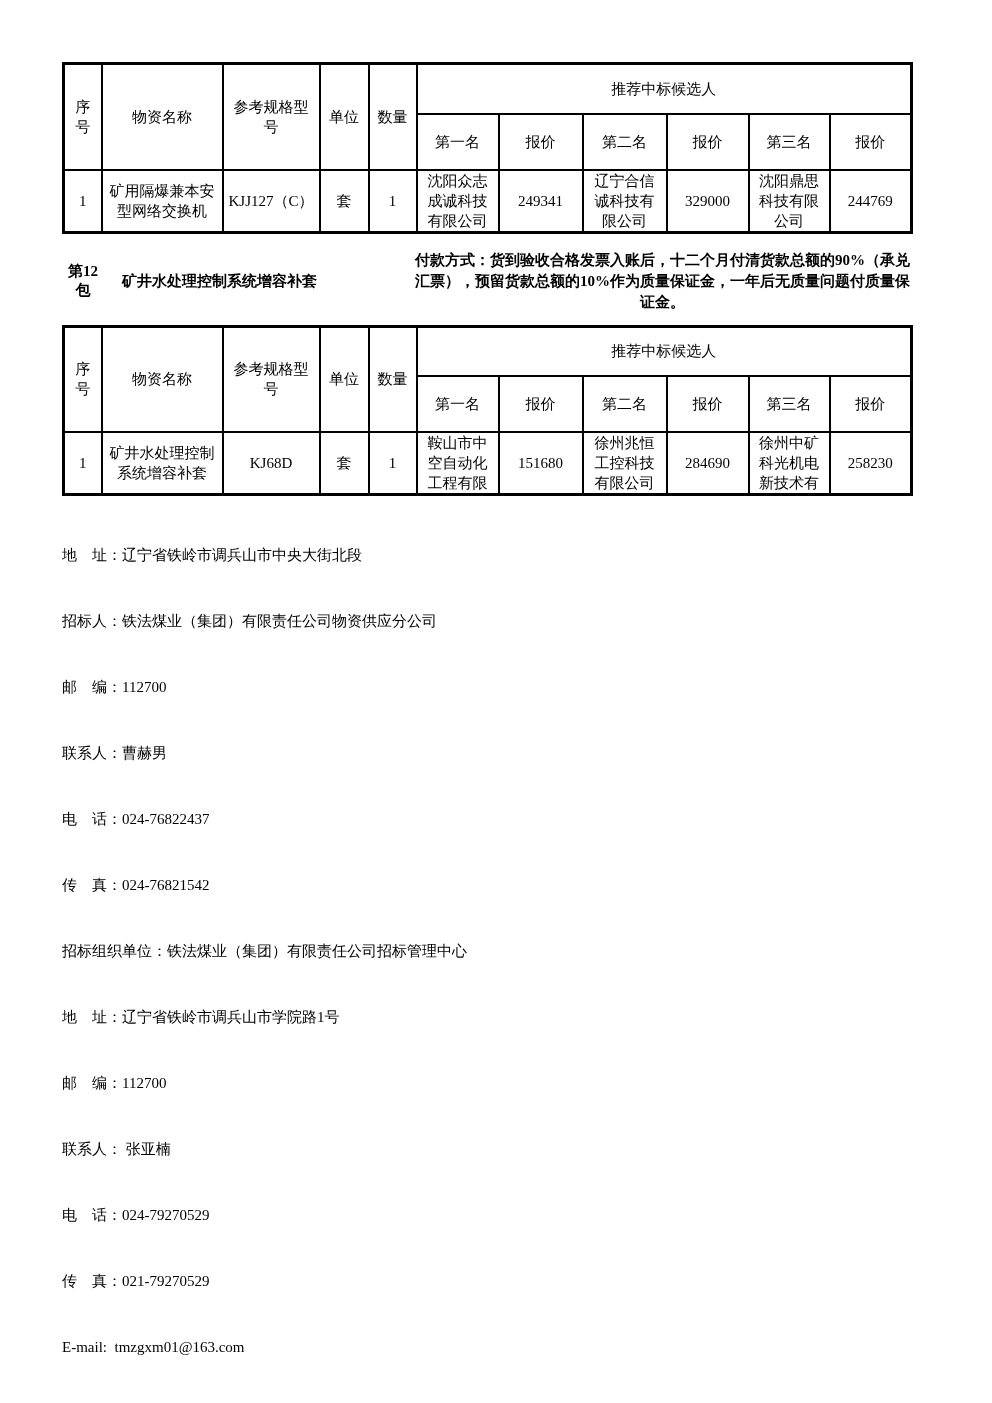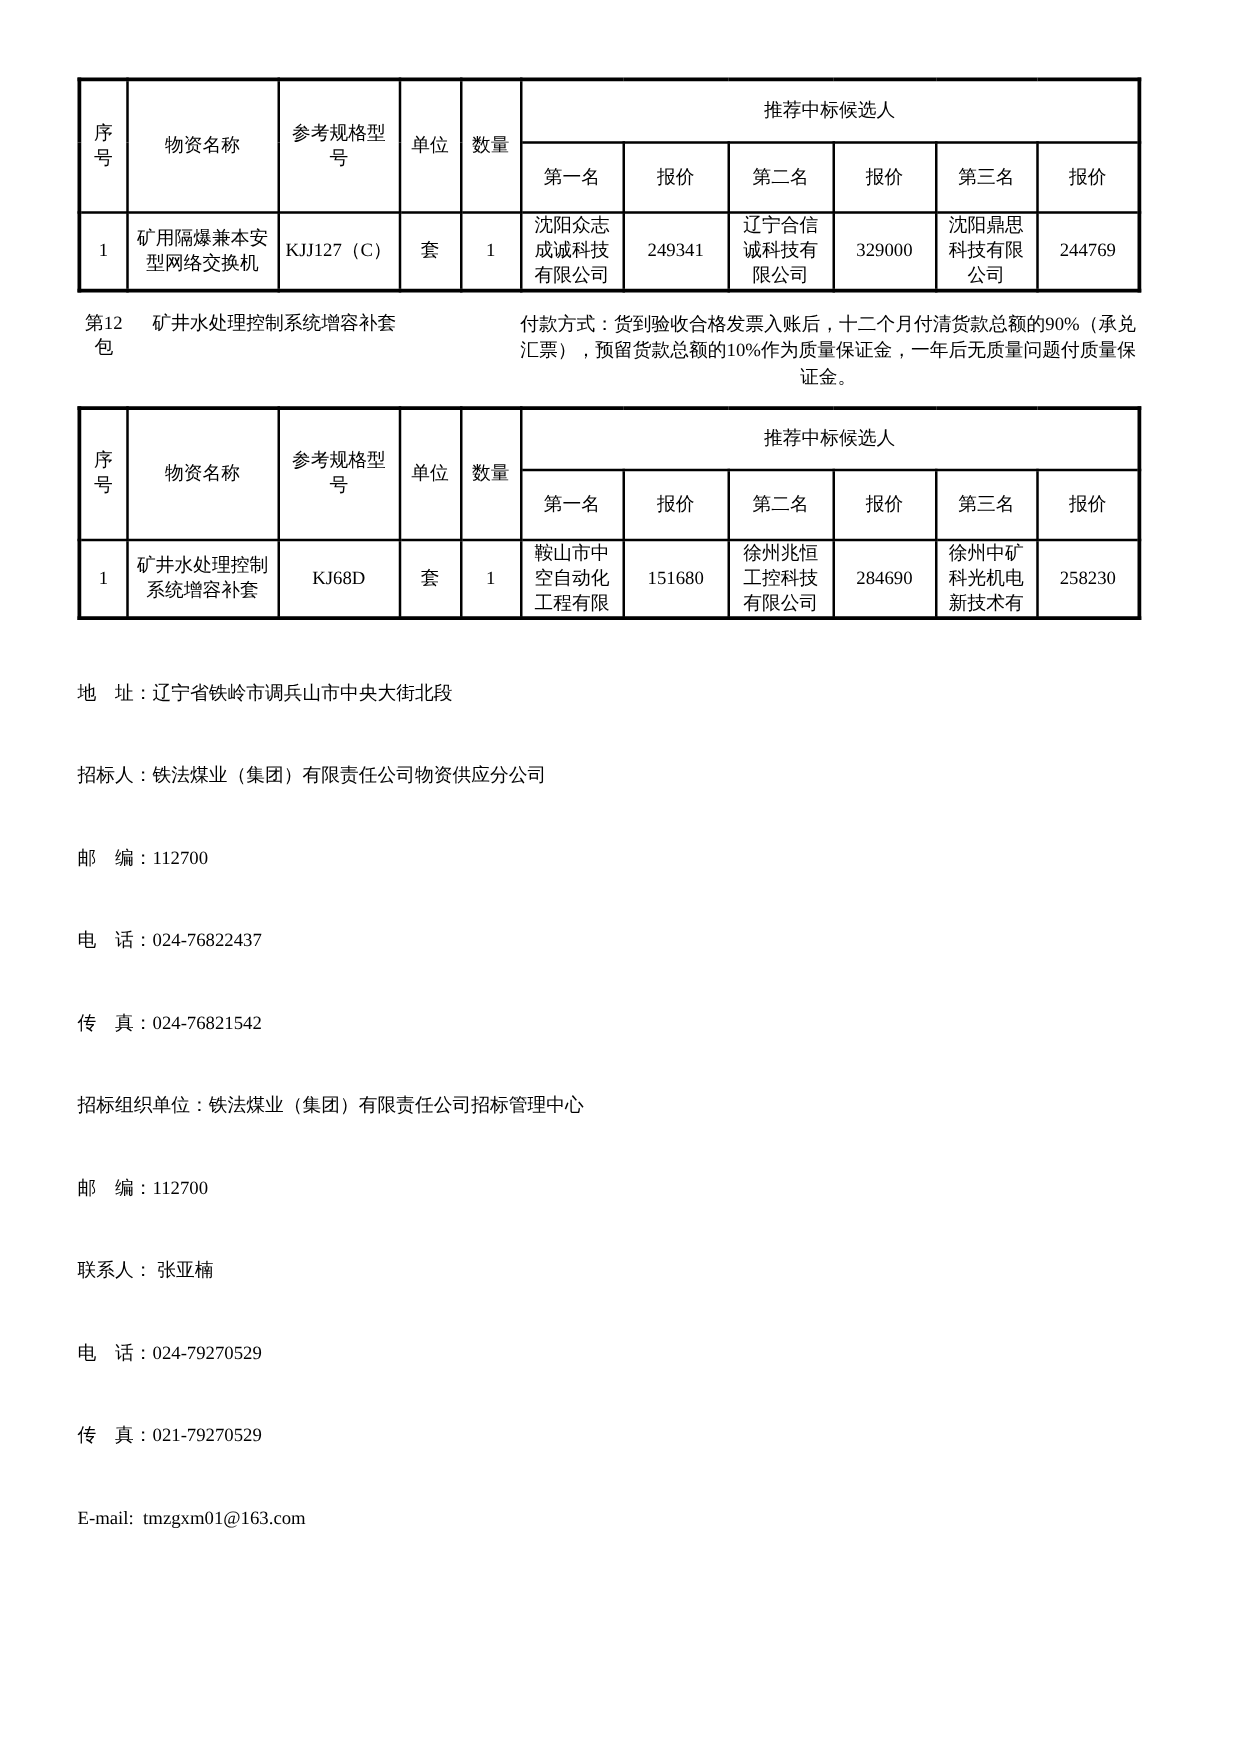--- a/index.html
+++ b/index.html
@@ -35,25 +35,26 @@
   tr.dr { height: 60px; }
   td.c-spec-h { padding: 0 8px; }
   td.c-mat   { padding: 0 9px; }
   td.c-name  { padding: 0 7px; }
   td.c-spec  { white-space: nowrap; margin-top: 48px; }
   .clip { max-height: 60px; overflow: hidden; }
 
   
   .pkg-row {
     display: flex;
-    align-items: flex-start;
+    align-items: center;
     width: 849px;
     margin-top: 16px;
     font-size: 15px;
     line-height: 19px;
+    font-weight: bold;
   }
   .pkg-label { width: 42px; text-align: center; flex: none; }
   .pkg-name  { margin-left: 18px; flex: none; }
   .pkg-payment {
     margin-left: auto;
     width: 497px;
     flex: none;
     text-align: center;
     line-height: 21px;
   }
@@ -185,23 +186,25 @@
           </td>
         <td>258230</td>
       </tr>
     </tbody>
   </table>
 
   <div class="contact">
     <div class="contact-line">地　址：辽宁省铁岭市调兵山市中央大街北段</div>
     <div class="contact-line">招标人：铁法煤业（集团）有限责任公司物资供应分公司</div>
     <div class="contact-line">邮　编：112700</div>
+    <div class="contact-line">联系人：曹赫男</div>
     <div class="contact-line">电　话：024-76822437</div>
     <div class="contact-line">传　真：024-76821542</div>
     <div class="contact-line">招标组织单位：铁法煤业（集团）有限责任公司招标管理中心</div>
+    <div class="contact-line">地　址：辽宁省铁岭市调兵山市学院路1号</div>
     <div class="contact-line">邮　编：112700</div>
     <div class="contact-line">联系人： 张亚楠</div>
     <div class="contact-line">电　话：024-79270529</div>
     <div class="contact-line">传　真：021-79270529</div>
     <div class="contact-line">E-mail:  tmzgxm01@163.com</div>
   </div>
 
 </div>
 
 </body></html>

